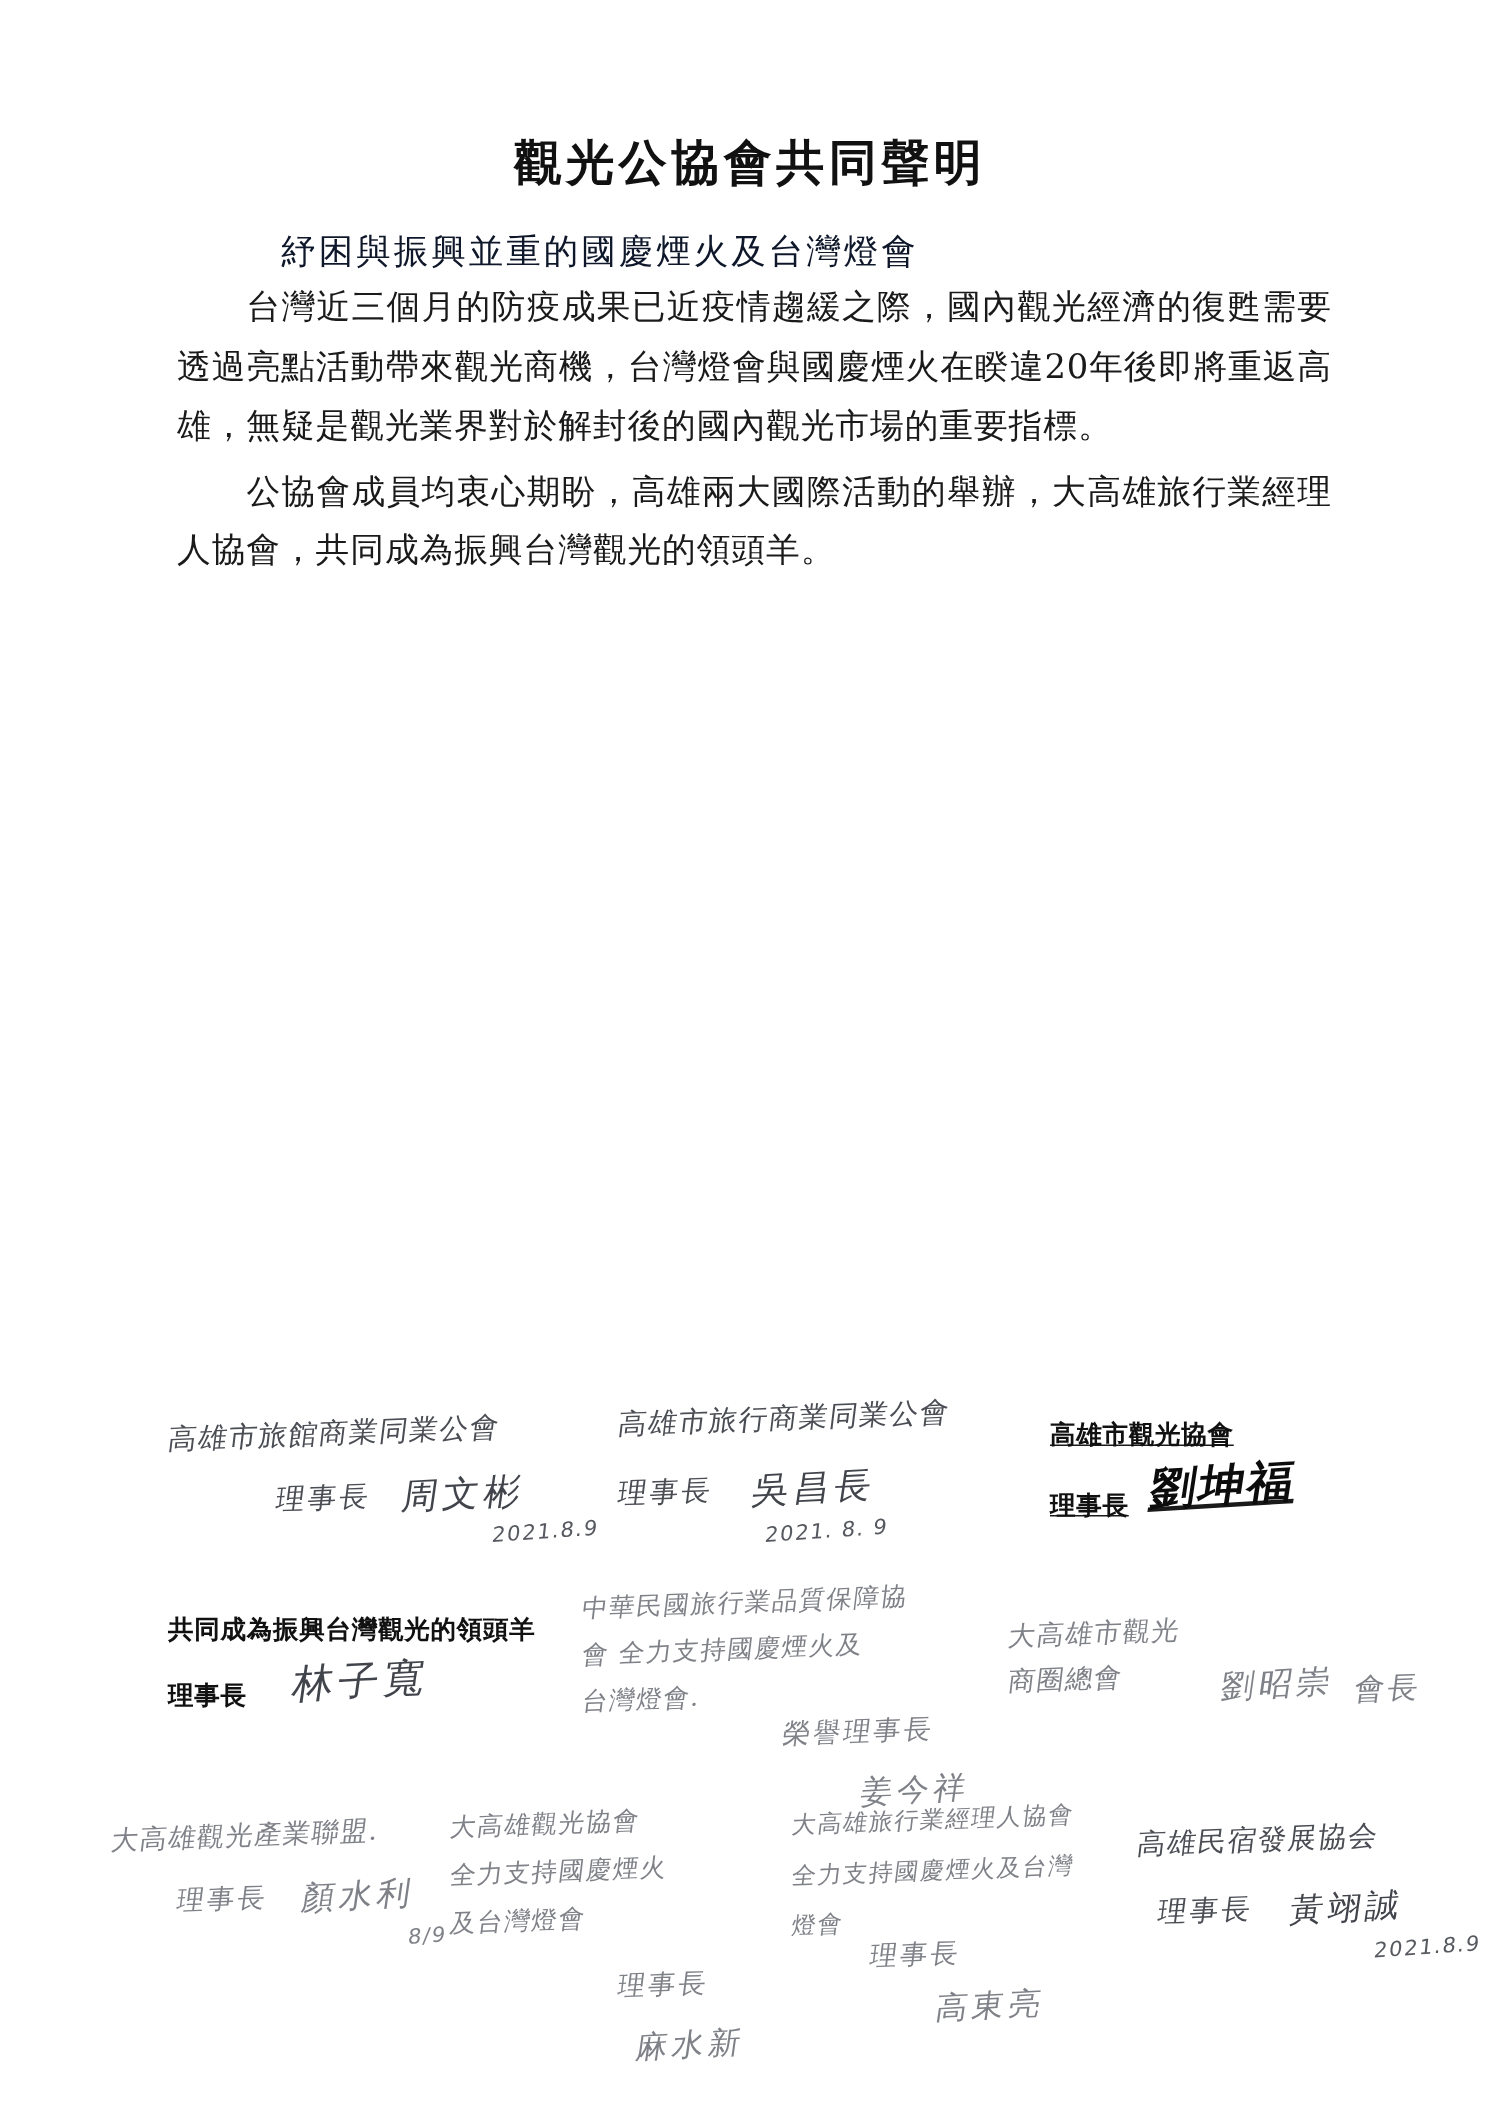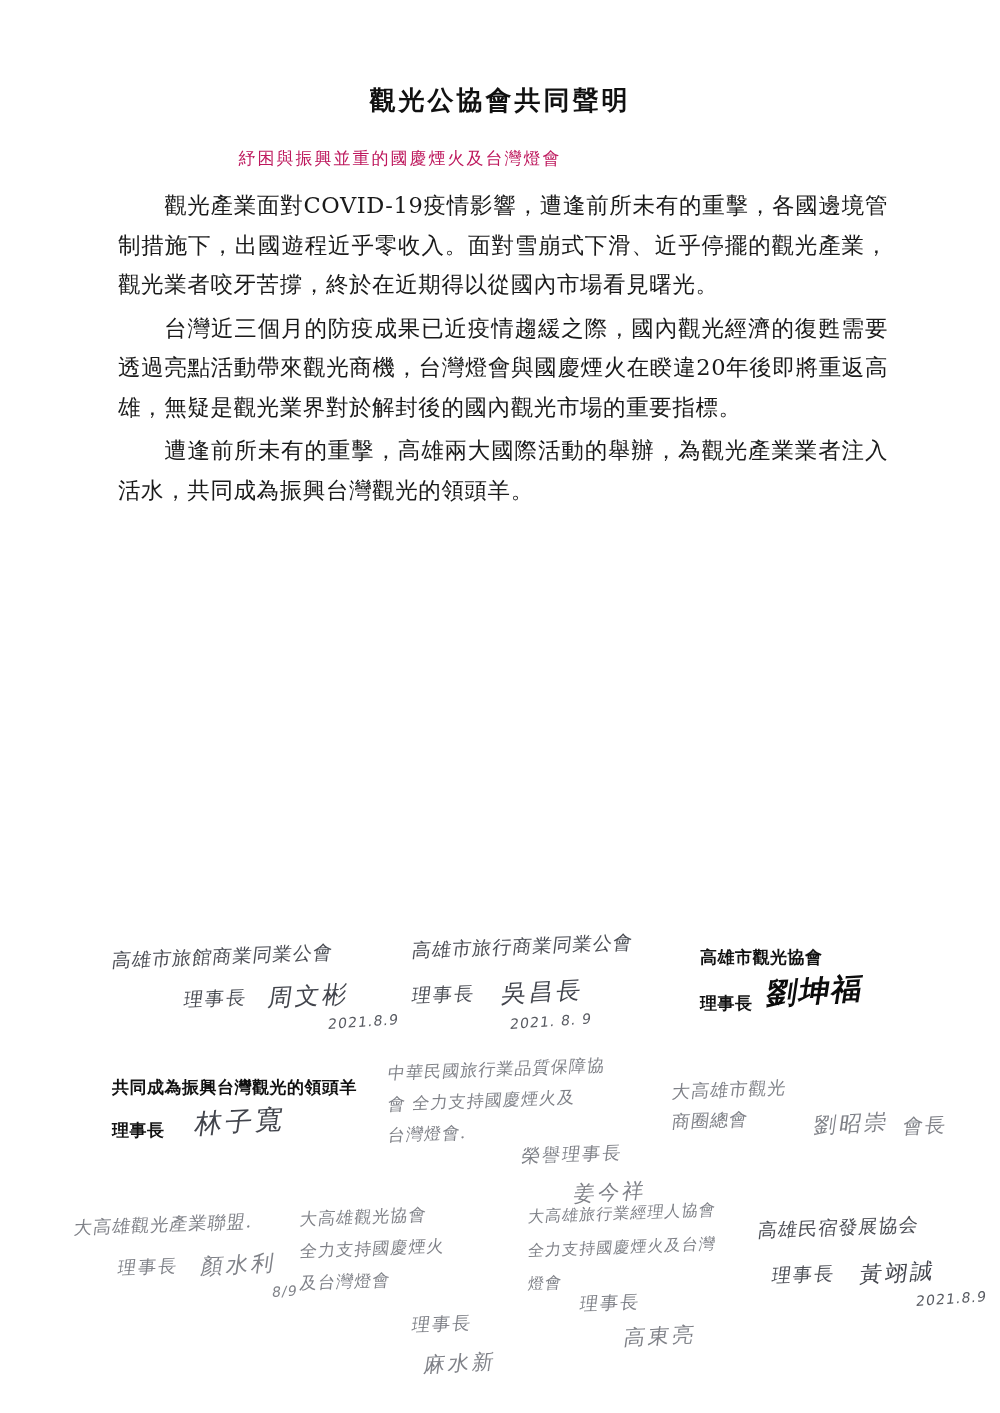--- a/index.html
+++ b/index.html
@@ -23,35 +23,35 @@
 
   
   .doc-title {
     position: absolute;
     left: 0;
     top: 66px;
     width: 1000px;
     text-align: center;
     font-family: "DejaVu Serif", "Liberation Serif", serif;
     font-weight: 700;
-    font-size: 26px;
+    font-size: 32px;
     letter-spacing: 3px;
     color: #111111;
   }
   .doc-subtitle {
     position: absolute;
     left: 0;
     top: 133px;
     width: 800px;
     text-align: center;
     font-family: "DejaVu Serif", "Liberation Serif", serif;
     font-weight: 400;
-    font-size: 17px;
+    font-size: 23px;
     letter-spacing: 2px;
-    color: #be185d;
+    color: #0f172a;
   }
 
   
   .body-copy {
     position: absolute;
     left: 118px;
     top: 186px;
     width: 770px;
   }
   .para {
@@ -151,23 +151,22 @@
 </style>
 </head>
 <body>
 
 <div class="page">
 
   <h1 class="doc-title">觀光公協會共同聲明</h1>
   <h2 class="doc-subtitle">紓困與振興並重的國慶煙火及台灣燈會</h2>
 
   <div class="body-copy">
-    <p class="para"><span class="indent"></span><span>觀光產業面對COVID-19疫情影響，遭逢前所未有的重擊，各國邊境管制措施下，出國遊程近乎零收入。面對雪崩式下滑、近乎停擺的觀光產業，觀光業者咬牙苦撐，終於在近期得以從國內市場看見曙光。</span></p>
     <p class="para"><span class="indent"></span><span>台灣近三個月的防疫成果已近疫情趨緩之際，國內觀光經濟的復甦需要透過亮點活動帶來觀光商機，台灣燈會與國慶煙火在睽違20年後即將重返高雄，無疑是觀光業界對於解封後的國內觀光市場的重要指標。</span></p>
-    <p class="para"><span class="indent"></span><span>遭逢前所未有的重擊，高雄兩大國際活動的舉辦，為觀光產業業者注入活水，共同成為振興台灣觀光的領頭羊。</span></p>
+    <p class="para"><span class="indent"></span><span>公協會成員均衷心期盼，高雄兩大國際活動的舉辦，大高雄旅行業經理人協會，共同成為振興台灣觀光的領頭羊。</span></p>
   </div>
 
   <div class="sig-area">
 
     <div class="sig-block" style="left:112px; top:28px;">
       <div class="row hw hw-org">高雄市旅館商業同業公會</div>
       <div class="row" style="margin-top:8px; margin-left:72px;">
         <span class="hw hw-role" style="display:inline-block;">理事長</span>
         <span class="hw hw-name" style="display:inline-block; margin-left:16px;">周文彬</span>
       </div>
@@ -176,21 +175,21 @@
 
     <div class="sig-block" style="left:412px; top:18px;">
       <div class="row hw hw-org">高雄市旅行商業同業公會</div>
       <div class="row" style="margin-top:14px;">
         <span class="hw hw-role" style="display:inline-block;">理事長</span>
         <span class="hw hw-name" style="display:inline-block; margin-left:22px;">吳昌長</span>
       </div>
       <div class="hw-date" style="margin-left:98px; margin-top:6px;">2021. 8. 9</div>
     </div>
 
-    <div class="sig-block" style="left:700px; top:22px;">
+    <div class="sig-block" style="left:700px; top:22px;text-decoration:underline;">
       <div class="org-printed">高雄市觀光協會</div>
       <div class="inline-row" style="margin-top:2px;">
         <span class="role-printed">理事長</span>
         <span class="hw hw-name-bold">劉坤福</span>
       </div>
     </div>
 
     <div class="sig-block" style="left:112px; top:152px;">
       <div class="org-printed">共同成為振興台灣觀光的領頭羊</div>
       <div class="inline-row" style="margin-top:4px;">

